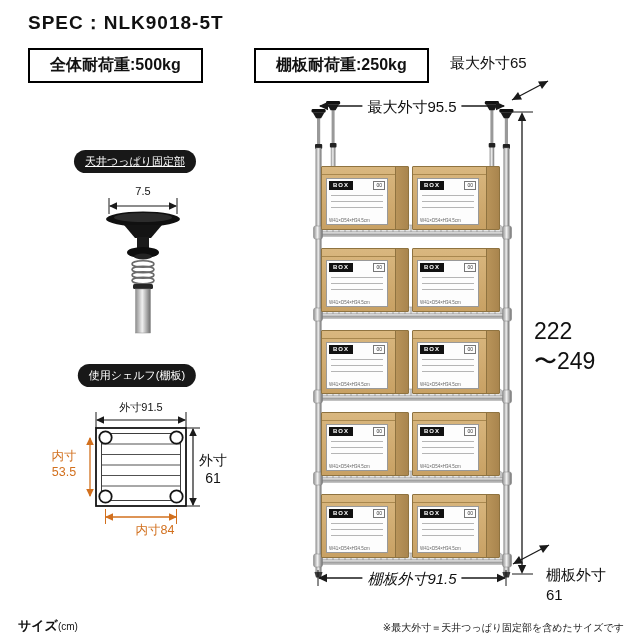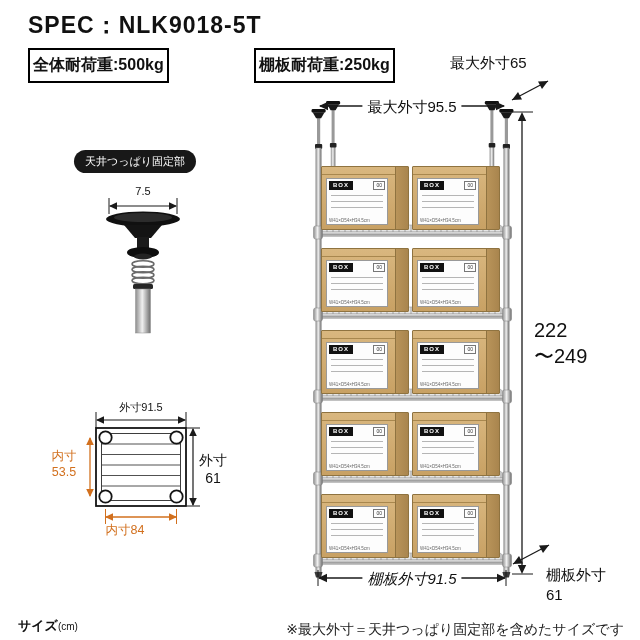--- a/index.html
+++ b/index.html
@@ -3,43 +3,43 @@
 <meta charset="utf-8">
 <style>
   *{margin:0;padding:0;box-sizing:border-box;}
   html,body{background:#fff;}
   body{width:640px;height:640px;font-family:"Liberation Sans","DejaVu Sans",sans-serif;color:#111;}
   .canvas{position:relative;width:640px;height:640px;background:#fff;overflow:hidden;}
   .gfx{position:absolute;left:0;top:0;z-index:1;}
   #rack-rows{position:absolute;inset:0;z-index:2;}
   .shelf-row{position:absolute;left:321px;display:flex;gap:3px;}
   .lbl{position:absolute;z-index:3;}
-  .title{left:28px;top:10px;font-size:23px;font-weight:bold;letter-spacing:1px;}
-  .loadbox{top:48px;border:2px solid #000;font-size:16px;font-weight:bold;padding:5px 3px;background:#fff;white-space:nowrap;}
+  .title{left:28px;top:10px;font-size:19px;font-weight:bold;letter-spacing:1px;}
+  .loadbox{top:48px;border:2px solid #000;font-size:16px;font-weight:bold;padding:5px 20px;background:#fff;white-space:nowrap;}
   .load1{left:28px;}
   .load2{left:214px;margin-left:40px;}
   .pill{background:#181818;color:#fff;font-size:11px;padding:4px 11px;border-radius:13px;transform:translateX(-50%);white-space:nowrap;}
-  .pill1{left:135px;top:150px;}
+  .pill1{left:135px;top:150px;text-decoration:underline;}
   .pill2{left:137px;top:364px;}
   .dim{font-size:15px;}
   .maxdepth{left:450px;top:54px;white-space:nowrap;}
   .maxwidth{left:412px;top:107px;transform:translate(-50%,-50%);background:#fff;padding:0 5px;white-space:nowrap;}
-  .hrange{left:534px;top:317px;font-size:20px;line-height:1.3;white-space:pre-line;}
+  .hrange{left:534px;top:317px;font-size:23px;line-height:1.3;white-space:pre-line;}
   .sdepth{left:546px;top:550px;width:66px;text-align:left;white-space:pre-line;line-height:1.3;margin-top:15px;}
   .swidth{left:412px;top:579px;transform:translate(-50%,-50%);background:#fff;padding:0 5px;white-space:nowrap;font-style:italic;}
   .small{font-size:11px;}
   .d75{left:143px;top:191px;transform:translate(-50%,-50%);}
   .ow915{left:141px;top:407px;transform:translate(-50%,-50%);white-space:nowrap;}
   .orange{color:#d2701e;}
   .id535{left:64px;top:449px;transform:translateX(-50%);text-align:center;white-space:pre-line;font-size:12.5px;line-height:1.25;}
   .od61{left:199px;top:452px;text-align:center;white-space:pre-line;font-size:14px;line-height:1.25;}
-  .iw84{left:125px;top:522px;transform:translateX(-50%);font-size:12.5px;white-space:nowrap;text-align:center;}
+  .iw84{left:155px;top:522px;transform:translateX(-50%);font-size:12.5px;white-space:nowrap;text-align:center;}
   .footer-size{left:18px;top:617px;font-size:13px;font-weight:bold;}
   .footer-size .unit{font-size:10px;font-weight:normal;}
-  .note{right:16px;top:621px;font-size:14px;color:#222;white-space:nowrap;}
+  .note{right:16px;top:621px;font-size:10px;color:#222;white-space:nowrap;}
   
   .box{position:relative;width:88px;height:64px;background:linear-gradient(#d9b77f,#c8a164);border:1px solid #8f7340;border-radius:1px;flex:0 0 auto;}
   .box-flap{position:absolute;top:7px;left:0;right:0;height:0;border-top:1px solid #a8874e;}
   .box-side{position:absolute;top:0;right:0;width:13px;height:100%;background:linear-gradient(90deg,#b9945a,#a9854e);border-left:1px solid #8f7340;}
   .box-label{position:absolute;left:4px;top:11px;width:62px;height:47px;background:#fdfdfd;border:1px solid #999;padding:2px;}
   .bl-top{display:flex;align-items:flex-start;justify-content:space-between;}
   .bl-box{background:#111;color:#fff;font-size:6px;font-weight:bold;padding:0 4px;line-height:9px;letter-spacing:1px;}
   .bl-code{border:1px solid #777;font-size:5px;line-height:7px;padding:0 2px;color:#333;}
   .bl-lines i{display:block;height:1px;background:#b5b5b5;margin:5px 2px 0;}
   .bl-size{position:absolute;bottom:1px;left:2px;font-size:5px;color:#666;white-space:nowrap;transform:scale(0.9);transform-origin:left bottom;}
@@ -415,20 +415,21 @@
   <div class="lbl dim maxwidth">最大外寸95.5</div>
   <div class="lbl hrange">222
 〜249</div>
   <div class="lbl dim sdepth">棚板外寸
 61</div>
   <div class="lbl dim swidth">棚板外寸91.5</div>
 
   <div class="lbl pill pill1">天井つっぱり固定部</div>
   <div class="lbl small d75">7.5</div>
 
+  <div class="lbl pill pill2">使用シェルフ(棚板)</div>
   <div class="lbl small ow915">外寸91.5</div>
   <div class="lbl orange id535">内寸
 53.5</div>
   <div class="lbl od61">外寸
 61</div>
   <div class="lbl orange iw84">内寸84</div>
 
   <div class="lbl footer-size">
     <span>サイズ</span><span class="unit">(cm)</span>
   </div>

